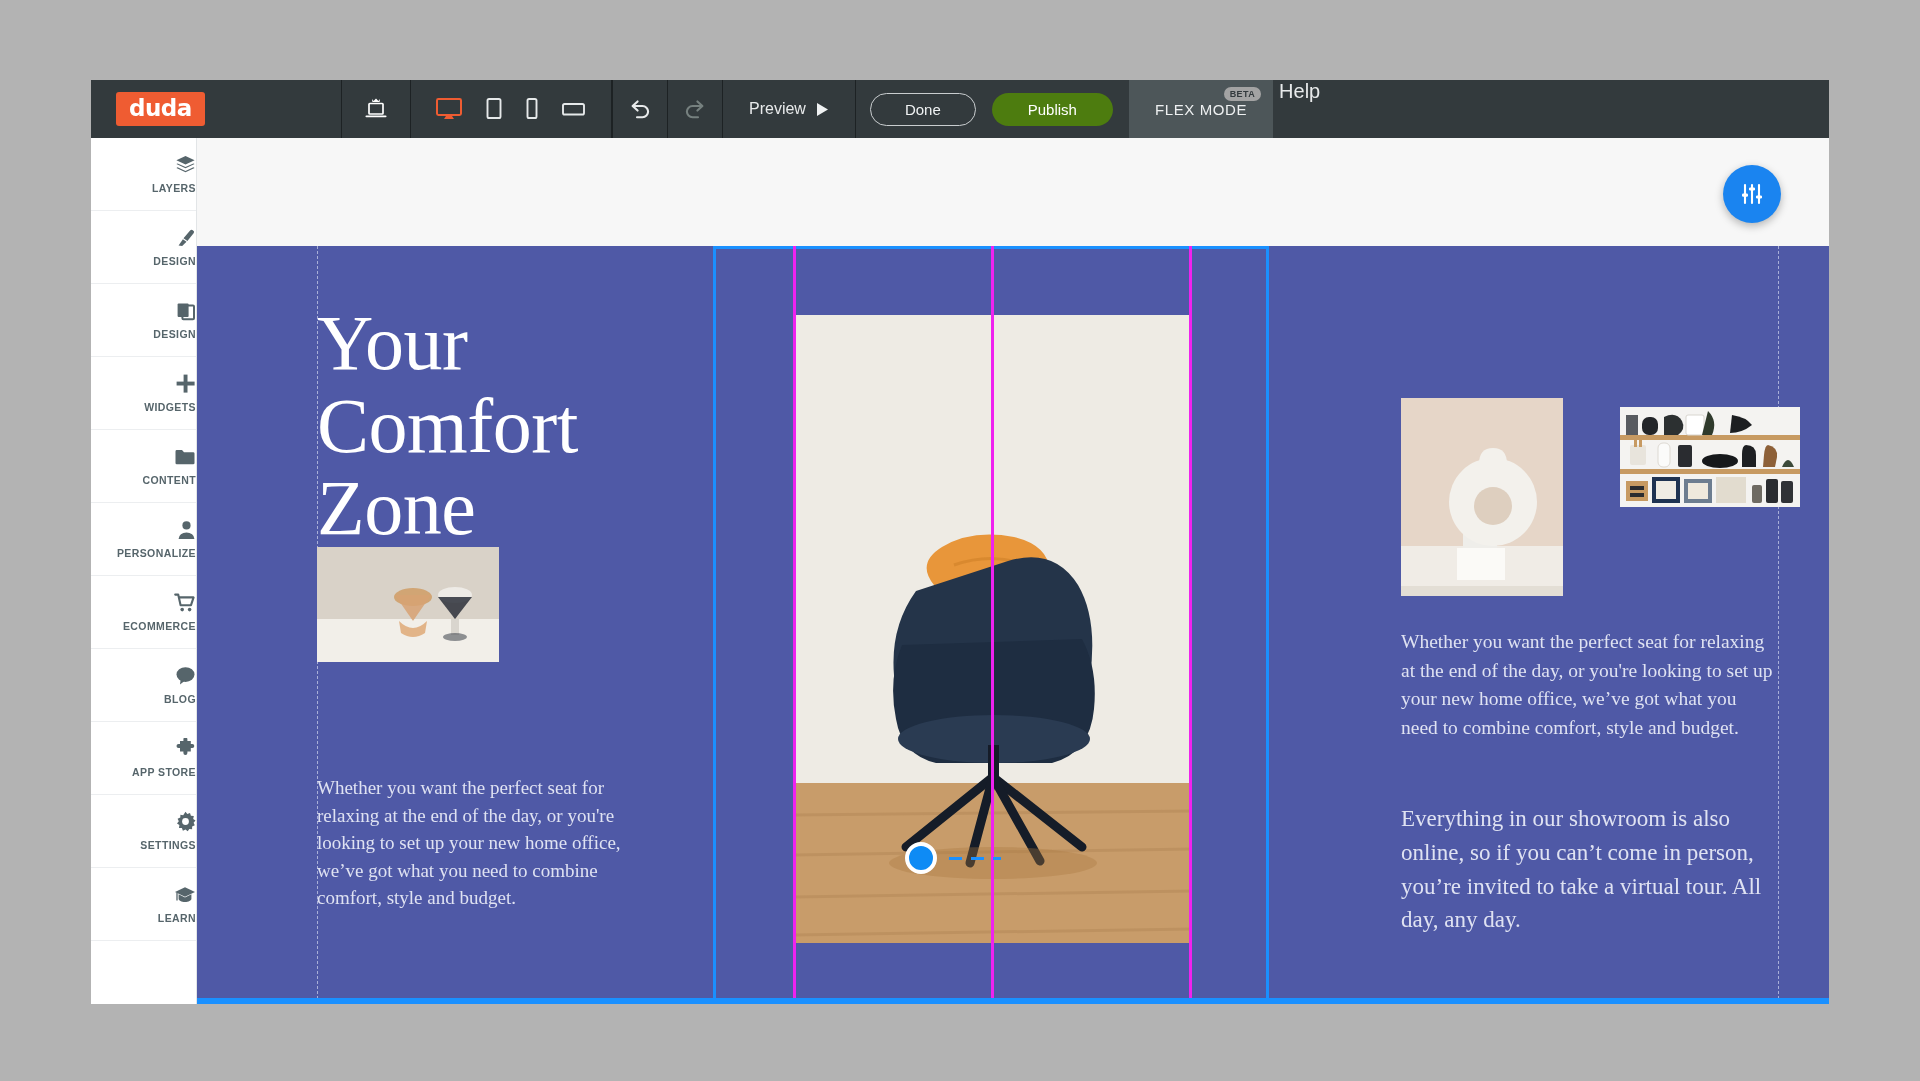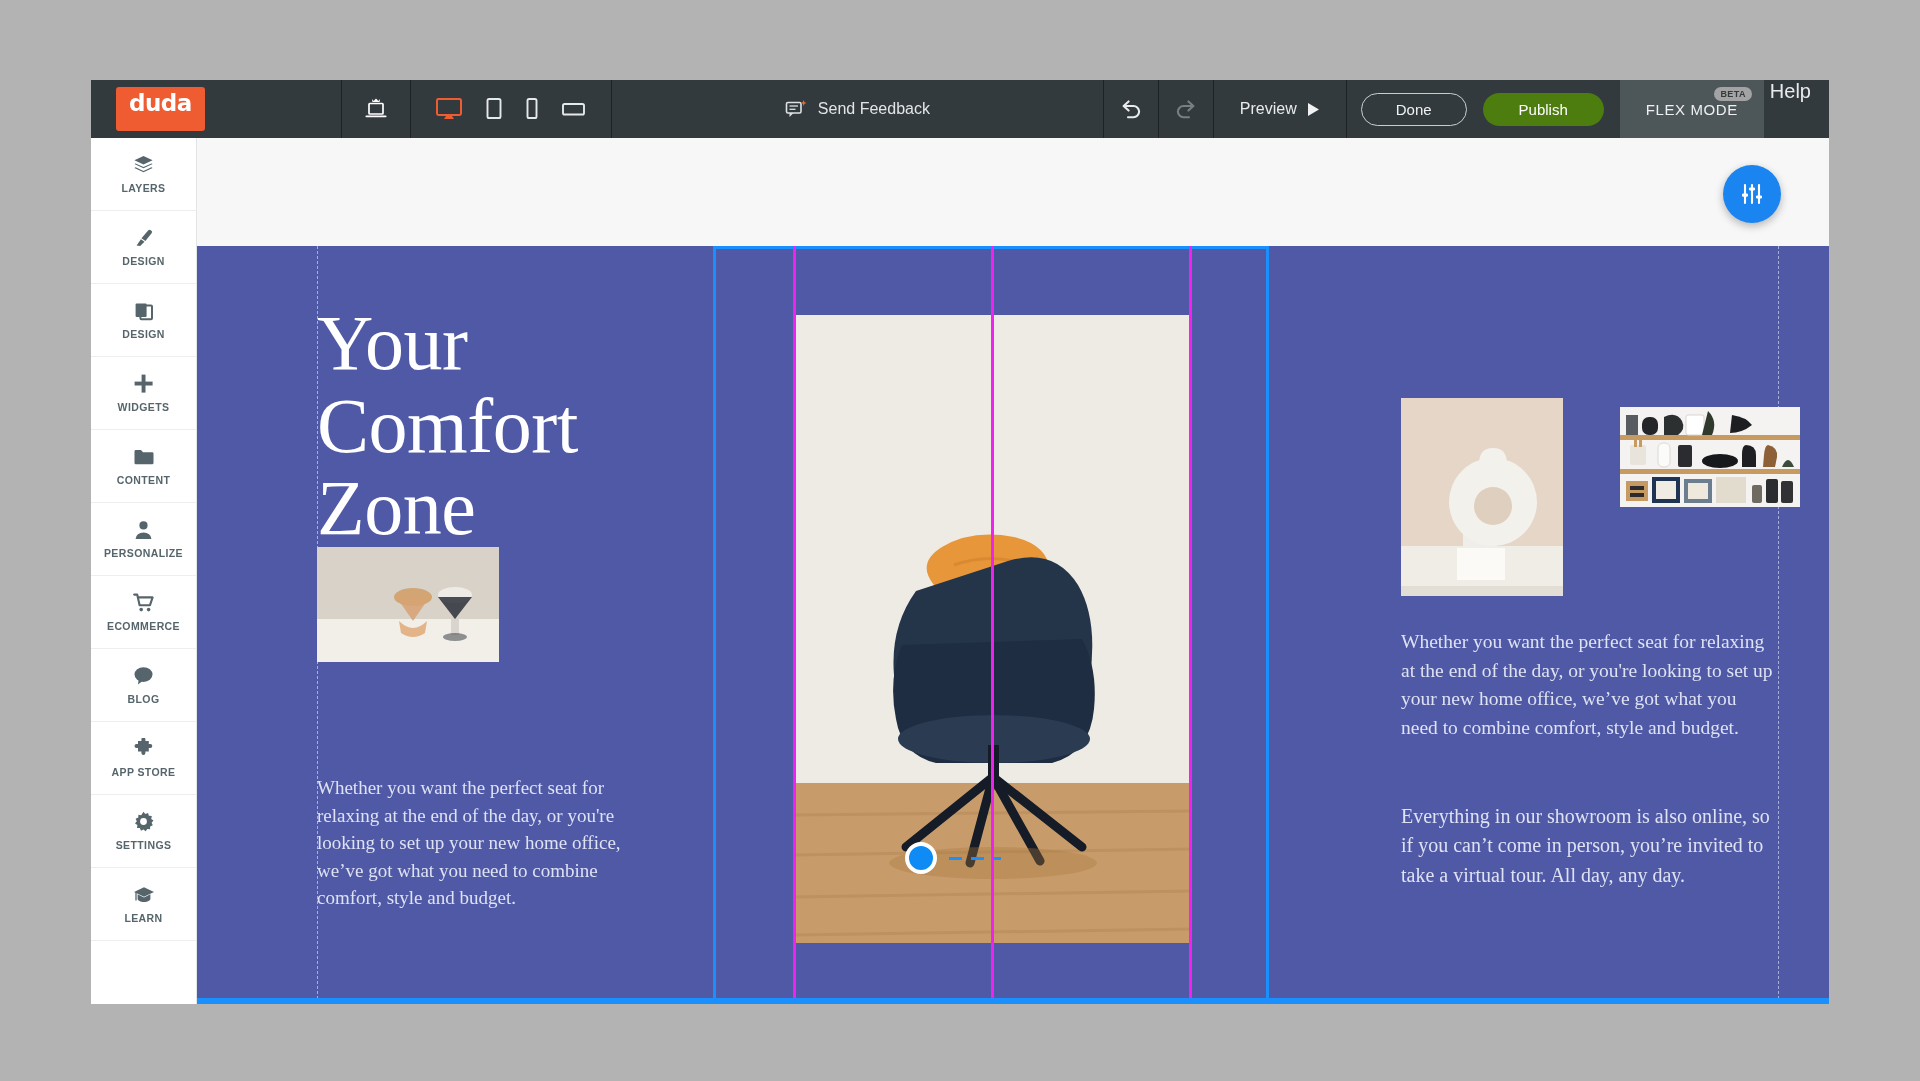--- a/index.html
+++ b/index.html
@@ -30,21 +30,21 @@
   }
   .tb-sep { width: 1px; background: #1d2224; align-self: stretch; }
 
   #logo-zone { width: 250px; display: flex; align-items: center; padding-left: 25px; }
   #logo {
     background: #ef5c32;
     color: #fff;
     font-weight: bold;
     font-size: 23px;
     letter-spacing: -0.5px;
-    padding: 3px 13px 15px 13px;
+    padding: 3px 13px 5px 13px;
     border-radius: 3px;
     font-family: "DejaVu Sans", sans-serif;
   }
 
   #device-group-a { display: flex; align-items: center; justify-content: center; width: 68px; }
   #device-group-b { display: flex; align-items: center; gap: 22px; padding: 0 24px; }
 
   .devbtn { display: flex; align-items: center; justify-content: center; cursor: pointer; }
 
   #feedback-zone {
@@ -116,21 +116,21 @@
   #sidebar {
     width: 106px;
     background: #ffffff;
     border-right: 1px solid #e2e5e7;
     flex-shrink: 0;
   }
   .side-item {
     height: 73px;
     border-bottom: 1px solid #eceef0;
     display: flex; flex-direction: column;
-    align-items: center; justify-content: center;
+    align-items: flex-end; justify-content: center;
     gap: 7px;
     cursor: pointer;
   }
   .side-label {
     font-size: 10.5px;
     letter-spacing: 0.4px;
     color: #56656b;
     font-weight: 600;
     font-family: "Liberation Sans", sans-serif;
   }
@@ -269,21 +269,21 @@
     font-size: 19.5px;
     line-height: 1.47;
     font-family: "Liberation Serif", serif;
     z-index: 4;
   }
   #para-right-2 {
     position: absolute;
     left: 1204px; top: 556px;
     width: 377px;
     color: #dfe2f2;
-    font-size: 20px;
+    font-size: 23px;
     line-height: 1.47;
     font-family: "Liberation Serif", serif;
     z-index: 4;
   }
 
   
   #page-bottom-edge {
     position: absolute;
     left: 0; right: 0; bottom: 0;
     height: 6px; background: #1a90ff;
@@ -334,32 +334,20 @@
       </div>
       <div class="devbtn">
         <svg width="26" height="20" viewBox="0 0 26 20">
           <rect x="2" y="5" width="21" height="10.5" rx="1.6" fill="none" stroke="#e6e9ea" stroke-width="1.9"></rect>
         </svg>
       </div>
     </div>
 
     <div class="tb-sep"></div>
 
-    <div id="feedback-zone">
-      <span style="display:flex;">
-        <svg width="22" height="20" viewBox="0 0 22 20">
-          <rect x="1.5" y="3.5" width="14.5" height="10.5" rx="1.4" fill="none" stroke="#dfe2e3" stroke-width="1.6"></rect>
-          <path d="M4.5 14 L4.5 18 L8.5 14 Z" fill="#dfe2e3"></path>
-          <line x1="4.5" y1="7" x2="13" y2="7" stroke="#dfe2e3" stroke-width="1.3"></line>
-          <line x1="4.5" y1="10.3" x2="10.5" y2="10.3" stroke="#dfe2e3" stroke-width="1.3"></line>
-          <path d="M18.6 1 L19.5 3.2 L21.6 4 L19.5 4.8 L18.6 7 L17.8 4.8 L15.7 4 L17.8 3.2 Z" fill="#ef6a34"></path>
-        </svg>
-      </span>
-      <span>Send Feedback</span>
-    </div>
 
     <div class="tb-sep"></div>
 
     <div class="icon-btn">
       <svg width="26" height="24" viewBox="0 0 26 24">
         <path d="M7 9 H15.5 a5.6 5.6 0 0 1 0 11.2 H10" fill="none" stroke="#e8eaeb" stroke-width="2.1" stroke-linecap="round"></path>
         <path d="M10.6 4.4 L5.6 9 L10.6 13.6" fill="none" stroke="#e8eaeb" stroke-width="2.1" stroke-linecap="round" stroke-linejoin="round"></path>
       </svg>
     </div>
 

